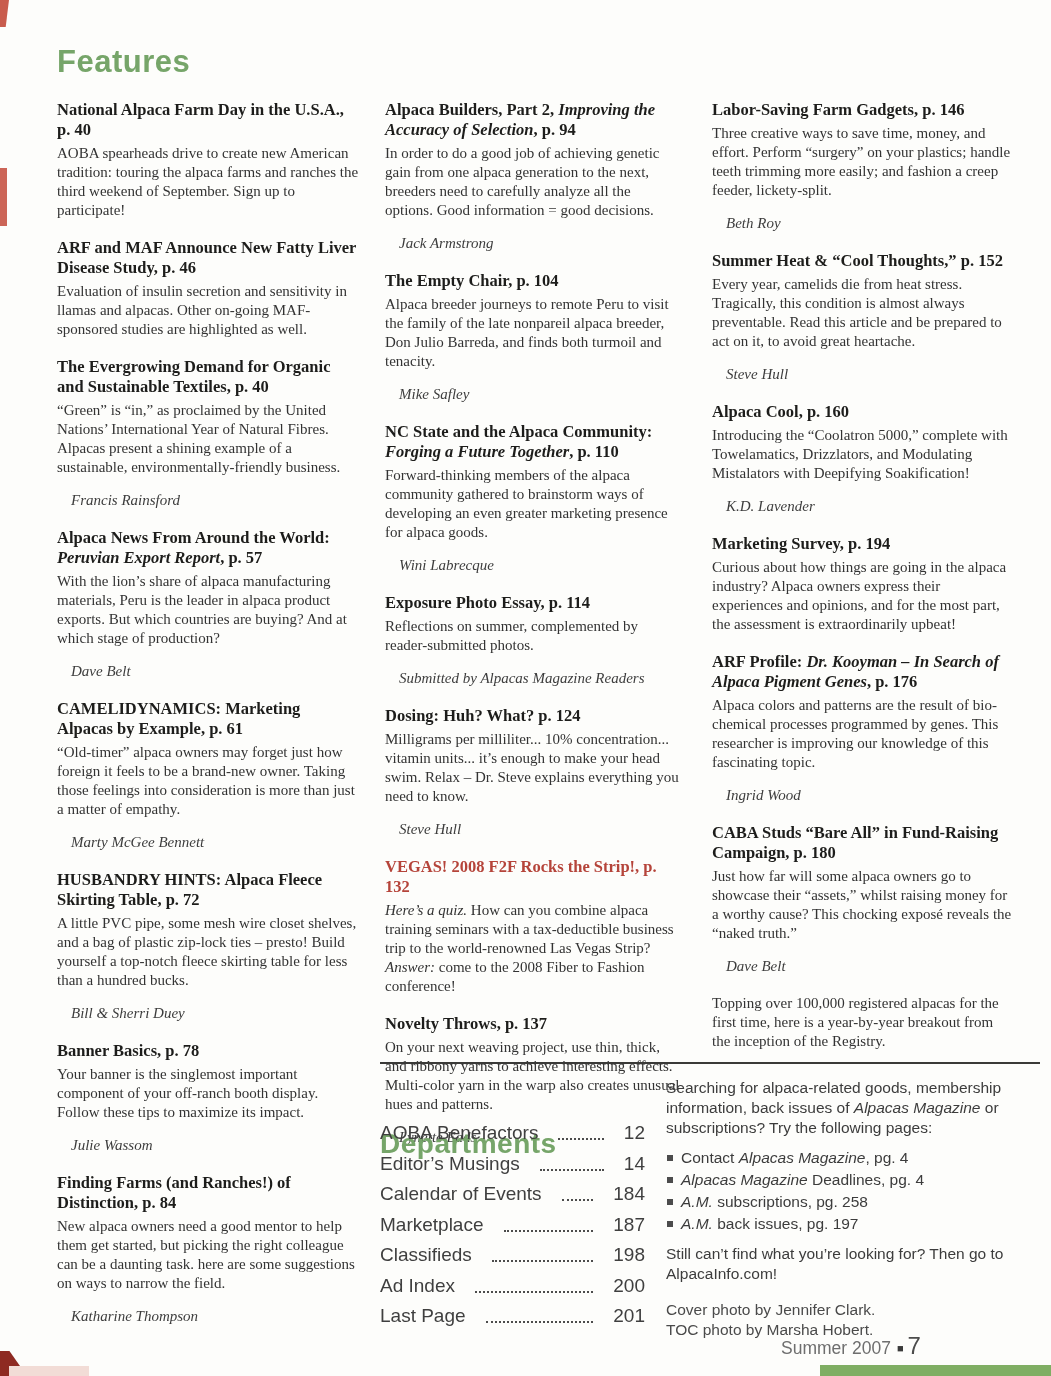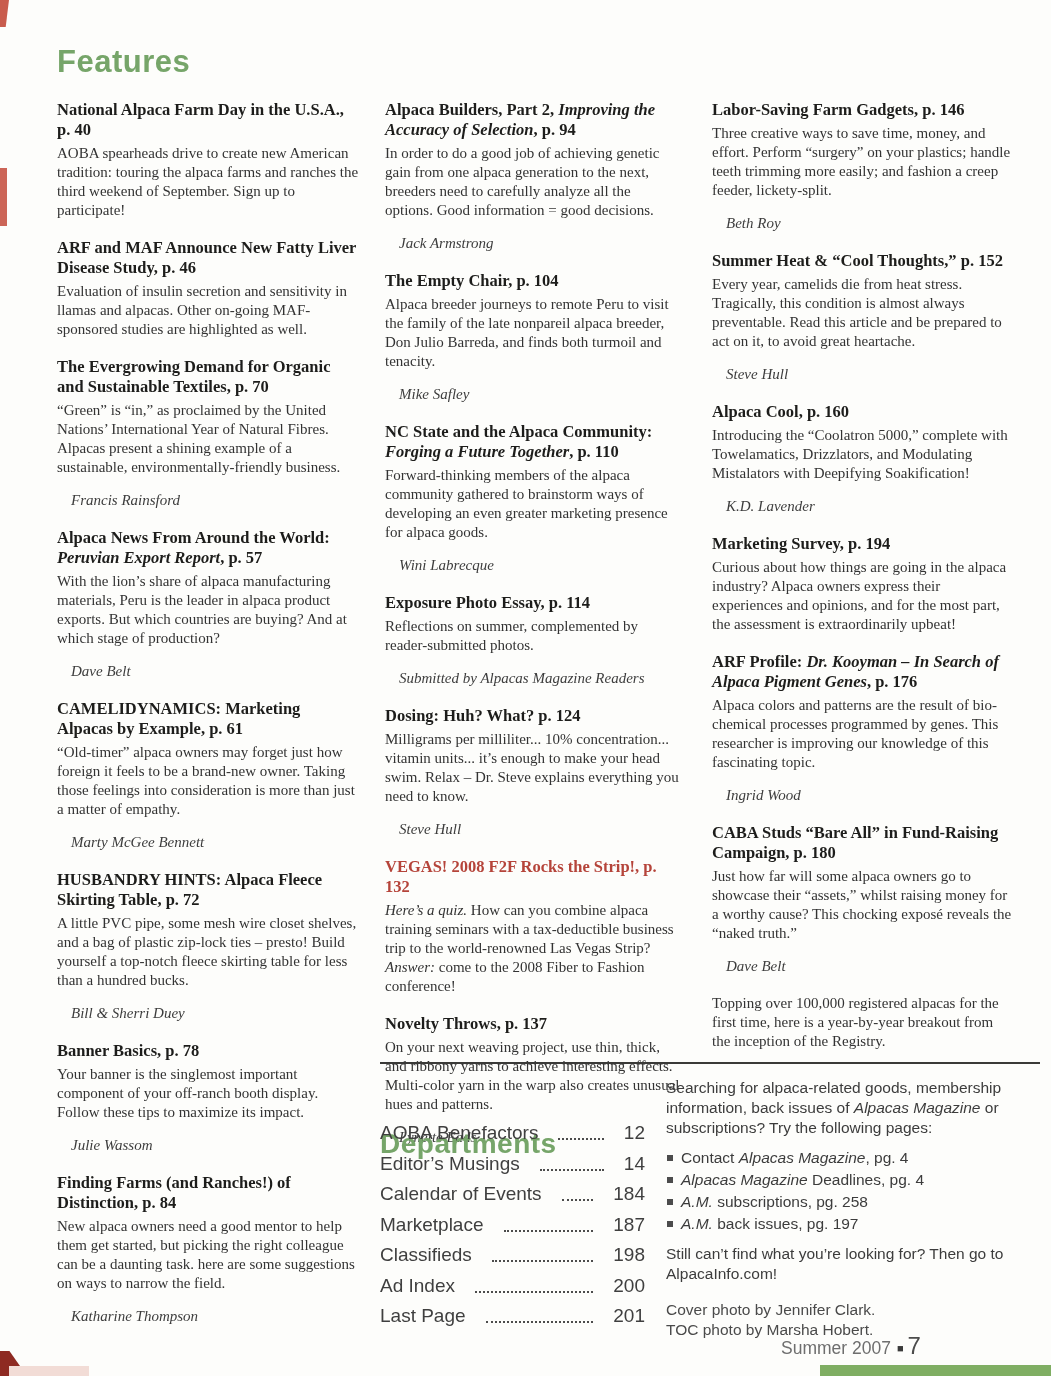--- a/index.html
+++ b/index.html
@@ -95,21 +95,21 @@
       <h3 class="ft"><span>National Alpaca Farm Day in the U.S.A., p. 40</span><span class="it"></span><span></span></h3>
       <p class="fb">AOBA spearheads drive to create new American tradition: touring the alpaca farms and ranches the third weekend of September. Sign up to participate!</p>
 
     </article>
     <article class="feat">
       <h3 class="ft"><span>ARF and MAF Announce New Fatty Liver Disease Study, p. 46</span><span class="it"></span><span></span></h3>
       <p class="fb">Evaluation of insulin secretion and sensitivity in llamas and alpacas. Other on-going MAF-sponsored studies are highlighted as well.</p>
 
     </article>
     <article class="feat">
-      <h3 class="ft"><span>The Evergrowing Demand for Organic and Sustainable Textiles, p. 70</span><span class="it"></span><span></span></h3>
+      <h3 class="ft"><span>The Evergrowing Demand for Organic and Sustainable Textiles, p. 40</span><span class="it"></span><span></span></h3>
       <p class="fb">“Green” is “in,” as proclaimed by the United Nations’ International Year of Natural Fibres. Alpacas present a shining example of a sustainable, environmentally-friendly business.</p>
       <p class="fa">Francis Rainsford</p>
     </article>
     <article class="feat">
       <h3 class="ft"><span>Alpaca News From Around the World: </span><span class="it">Peruvian Export Report</span><span>, p. 57</span></h3>
       <p class="fb">With the lion’s share of alpaca manufacturing materials, Peru is the leader in alpaca product exports. But which countries are buying? And at which stage of production?</p>
       <p class="fa">Dave Belt</p>
     </article>
     <article class="feat">
       <h3 class="ft"><span>CAMELIDYNAMICS: Marketing Alpacas by Example, p. 61</span><span class="it"></span><span></span></h3>

